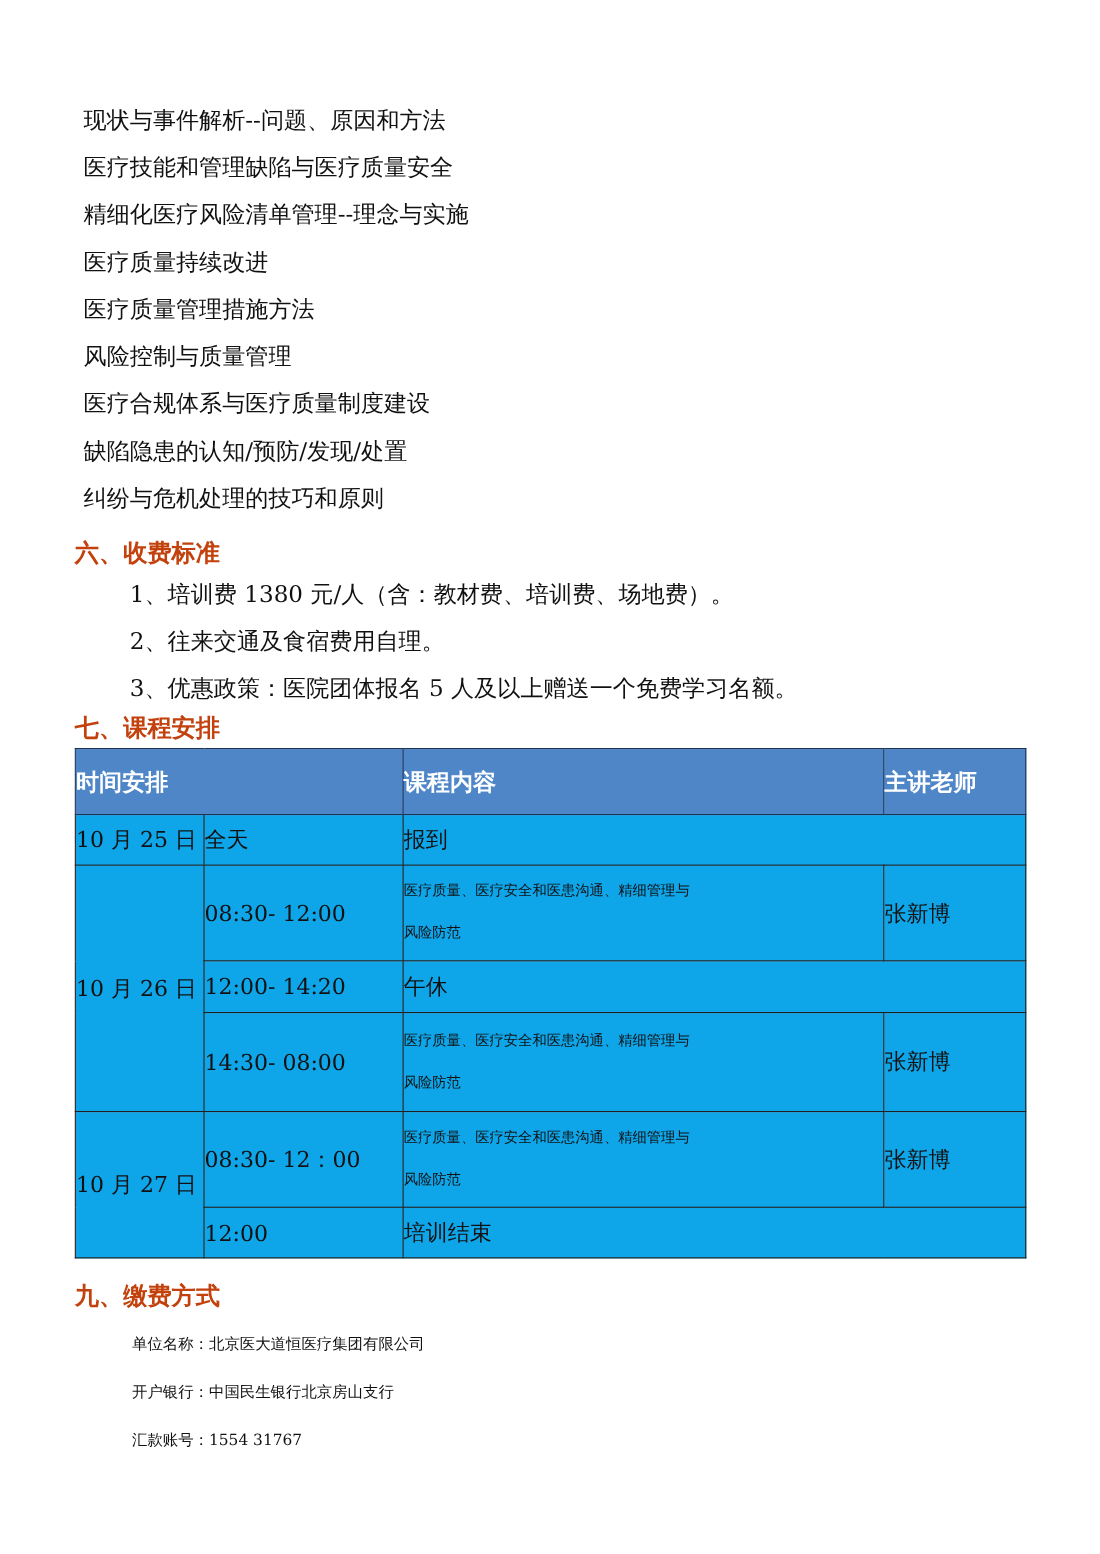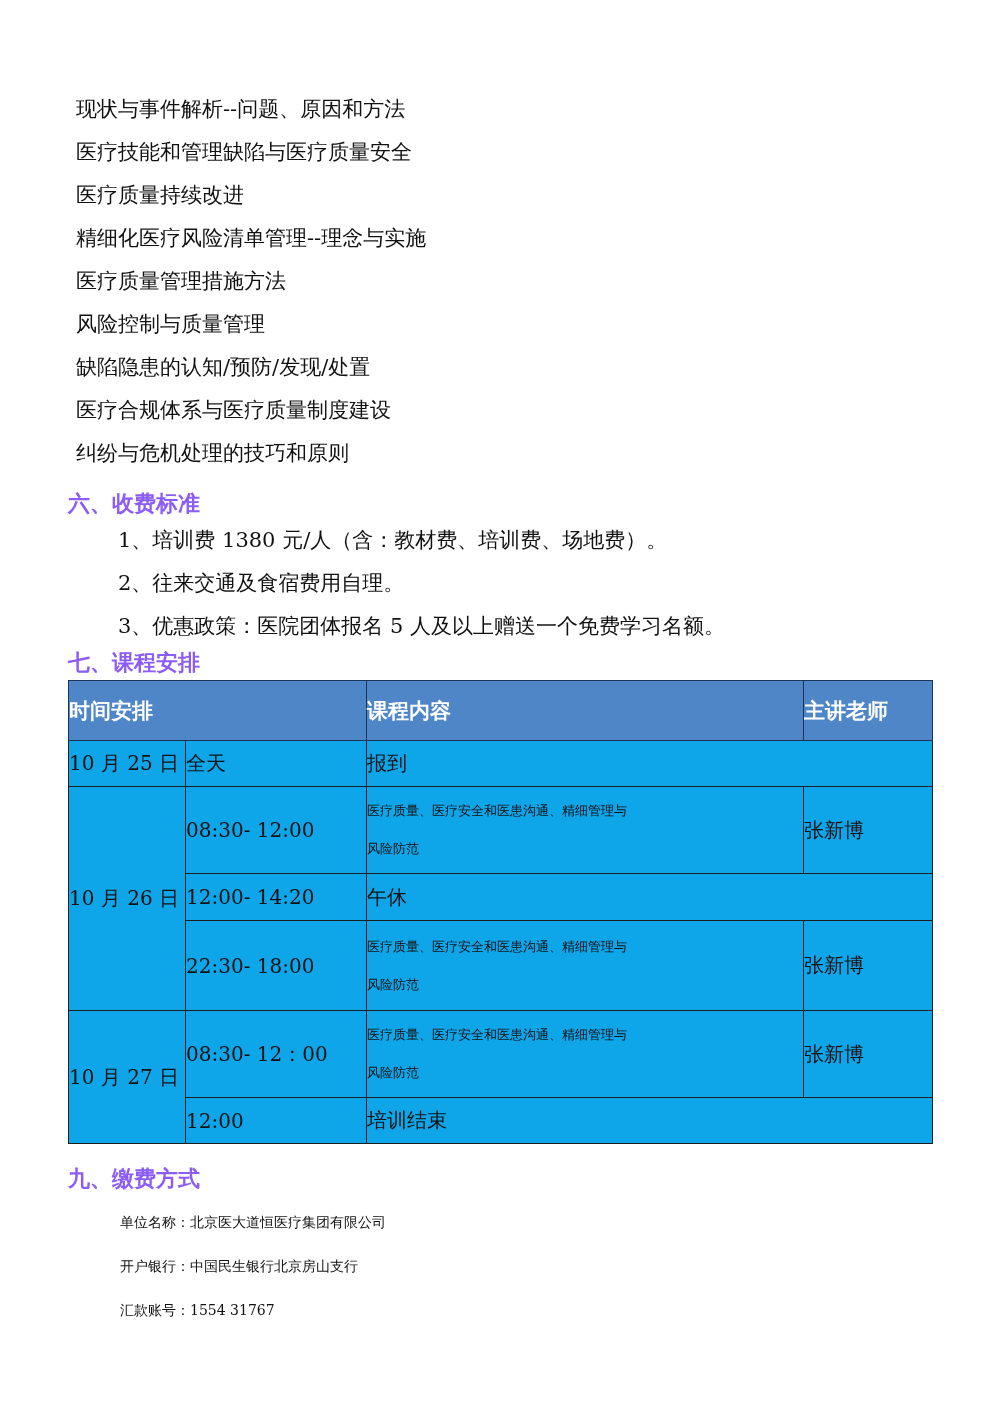--- a/index.html
+++ b/index.html
@@ -17,21 +17,21 @@
   .topic { font-size: 21px; line-height: 43px; height: 43px; white-space: nowrap; }
 
   
   .sec-heading {
     margin: 14px 0 0 68px;
     height: 30px;
     line-height: 30px;
     font-family: "DejaVu Sans", "Liberation Sans", sans-serif;
     font-weight: bold;
     font-size: 22px;
-    color: #8b5cf6;
+    color: #c2410c;
     white-space: nowrap;
   }
   .sec-heading.tight { margin-top: 0; }
   .sec-heading.pay { margin-top: 20px; }
 
   
   .fee-items { padding-left: 118px; }
   .fee-item { font-size: 21px; line-height: 43px; height: 43px; white-space: nowrap; }
 
   
@@ -72,26 +72,26 @@
   .pay-line { font-size: 14px; line-height: 44px; height: 44px; white-space: pre; }
 </style>
 </head>
 <body>
 
 <div class="page">
 
   <div class="topics">
     <div class="topic">现状与事件解析--问题、原因和方法</div>
     <div class="topic">医疗技能和管理缺陷与医疗质量安全</div>
+    <div class="topic">精细化医疗风险清单管理--理念与实施</div>
     <div class="topic">医疗质量持续改进</div>
-    <div class="topic">精细化医疗风险清单管理--理念与实施</div>
     <div class="topic">医疗质量管理措施方法</div>
     <div class="topic">风险控制与质量管理</div>
+    <div class="topic">医疗合规体系与医疗质量制度建设</div>
     <div class="topic">缺陷隐患的认知/预防/发现/处置</div>
-    <div class="topic">医疗合规体系与医疗质量制度建设</div>
     <div class="topic">纠纷与危机处理的技巧和原则</div>
   </div>
 
   <div class="sec-heading">六、收费标准</div>
   <div class="fee-items">
     <div class="fee-item">1、培训费 1380 元/人（含：教材费、培训费、场地费）。</div>
     <div class="fee-item">2、往来交通及食宿费用自理。</div>
     <div class="fee-item">3、优惠政策：医院团体报名 5 人及以上赠送一个免费学习名额。</div>
   </div>
 
@@ -122,21 +122,21 @@
         <td>08:30- 12:00</td>
         <td class="content">医疗质量、医疗安全和医患沟通、精细管理与
 风险防范</td>
         <td>张新博</td>
       </tr>
       <tr class="r46">
         <td>12:00- 14:20</td>
         <td colspan="2">午休</td>
       </tr>
       <tr class="r89">
-        <td>22:30- 18:00</td>
+        <td>14:30- 08:00</td>
         <td class="content">医疗质量、医疗安全和医患沟通、精细管理与
 风险防范</td>
         <td>张新博</td>
       </tr>
       <tr class="r86">
         <td rowspan="2">10 月 27 日</td>
         <td>08:30- 12：00</td>
         <td class="content">医疗质量、医疗安全和医患沟通、精细管理与
 风险防范</td>
         <td>张新博</td>

